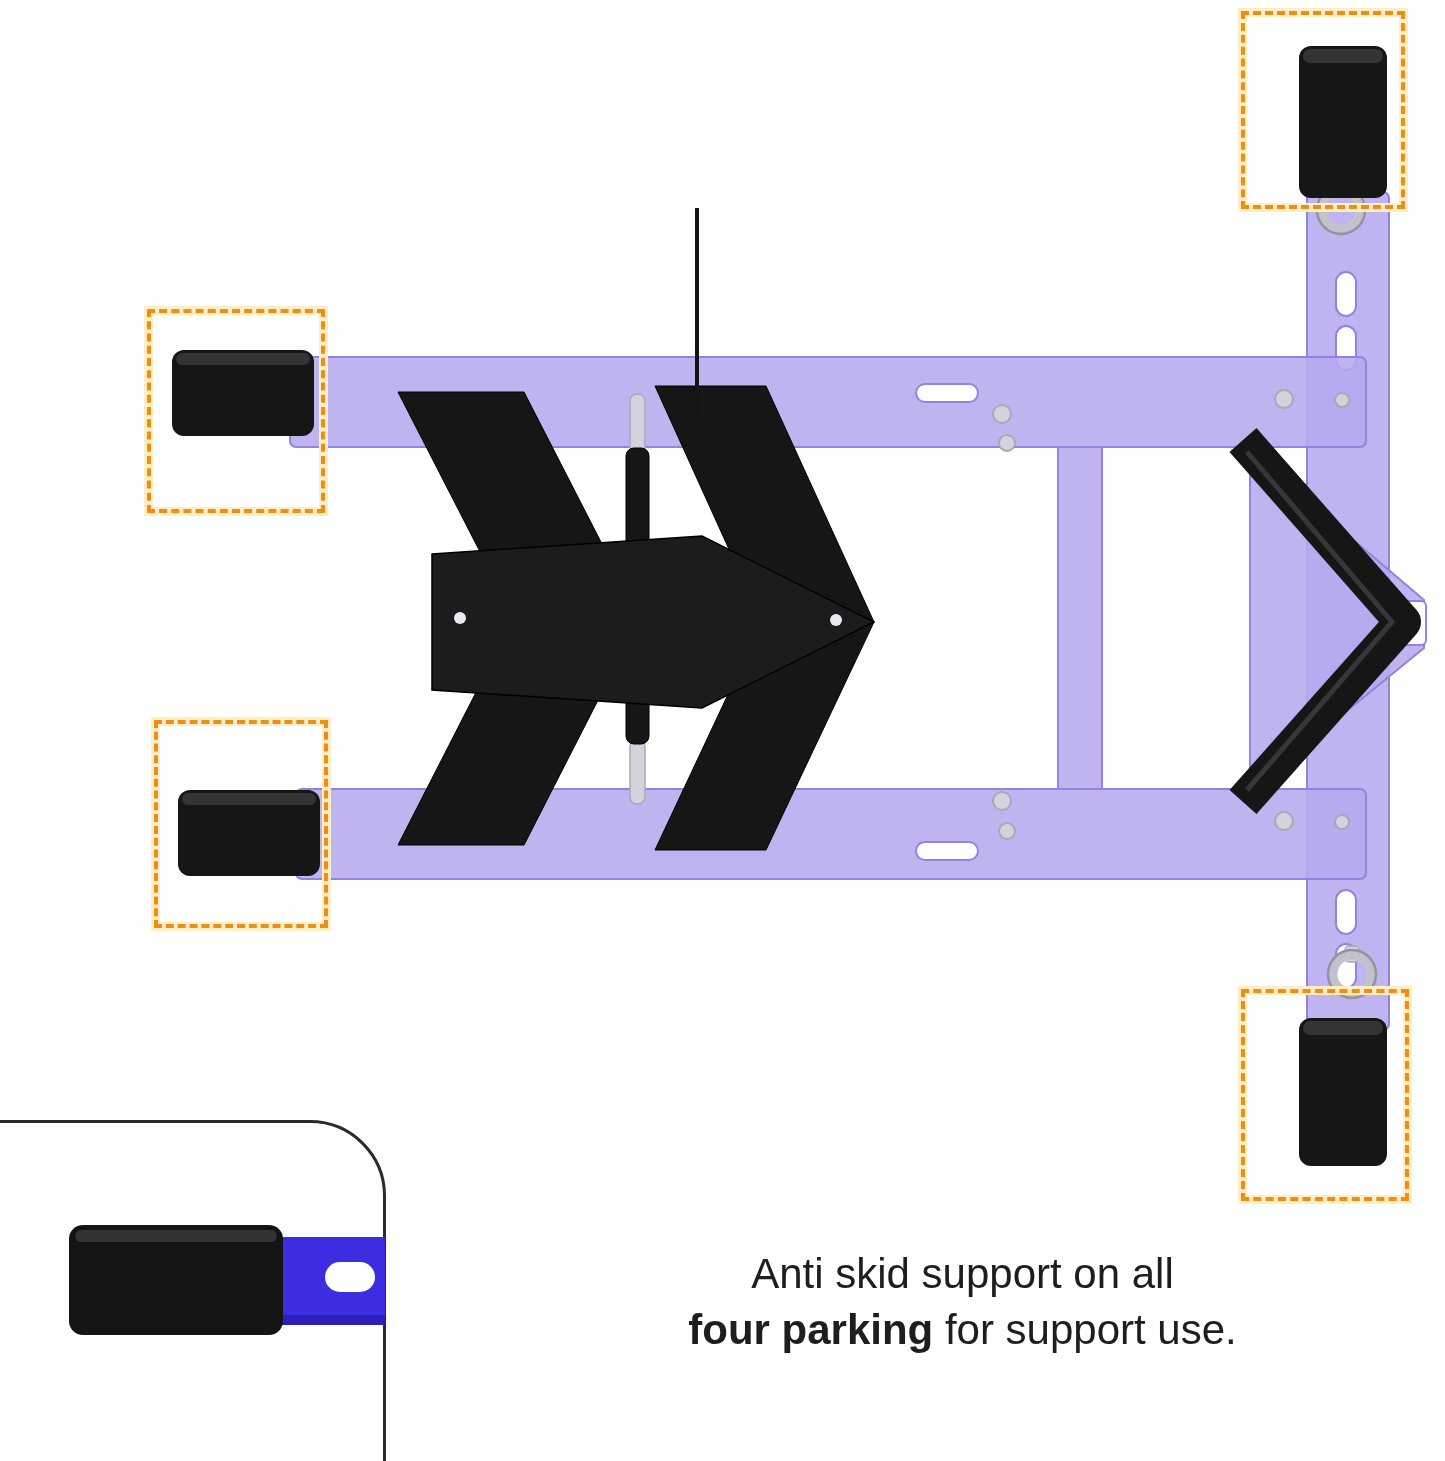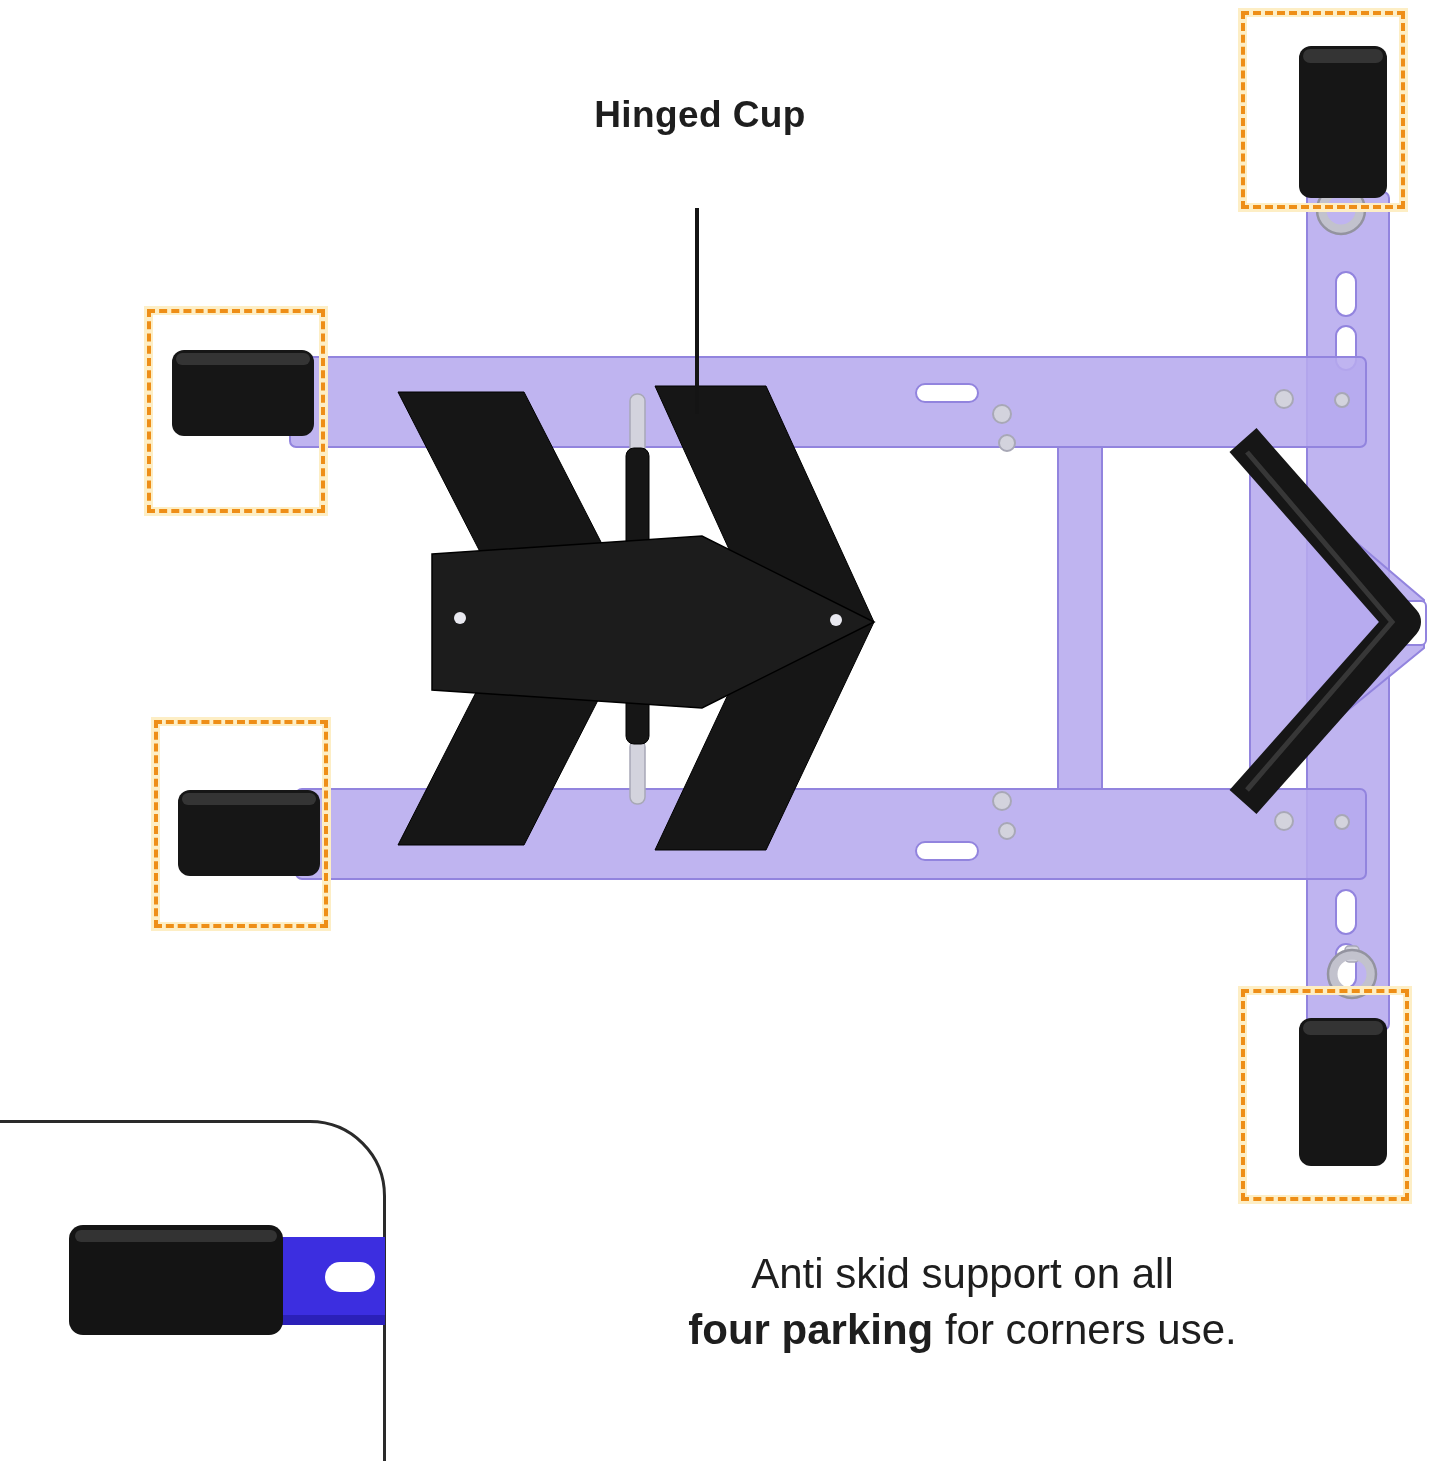--- a/index.html
+++ b/index.html
@@ -129,26 +129,25 @@
 
     <line x1="697" y1="208" x2="697" y2="414" stroke="#141414" stroke-width="4"></line>
   </svg>
 
   <div class="hl hl-tr"></div>
   <div class="hl hl-lu"></div>
   <div class="hl hl-ll"></div>
   <div class="hl hl-br"></div>
 
   <div class="callout">
-    <div class="callout-title">Hinged Cup</div>
   </div>
 
   <div class="caption">
     <div>Anti skid support on all</div>
-    <div><b>four parking</b><span> for corners use.</span></div>
+    <div><b>four parking</b><span> for support use.</span></div>
   </div>
 
   <div class="inset">
     <div class="inset-arm">
       <div class="inset-slot"></div>
     </div>
     <div class="inset-foot"></div>
   </div>
 
 </div>

